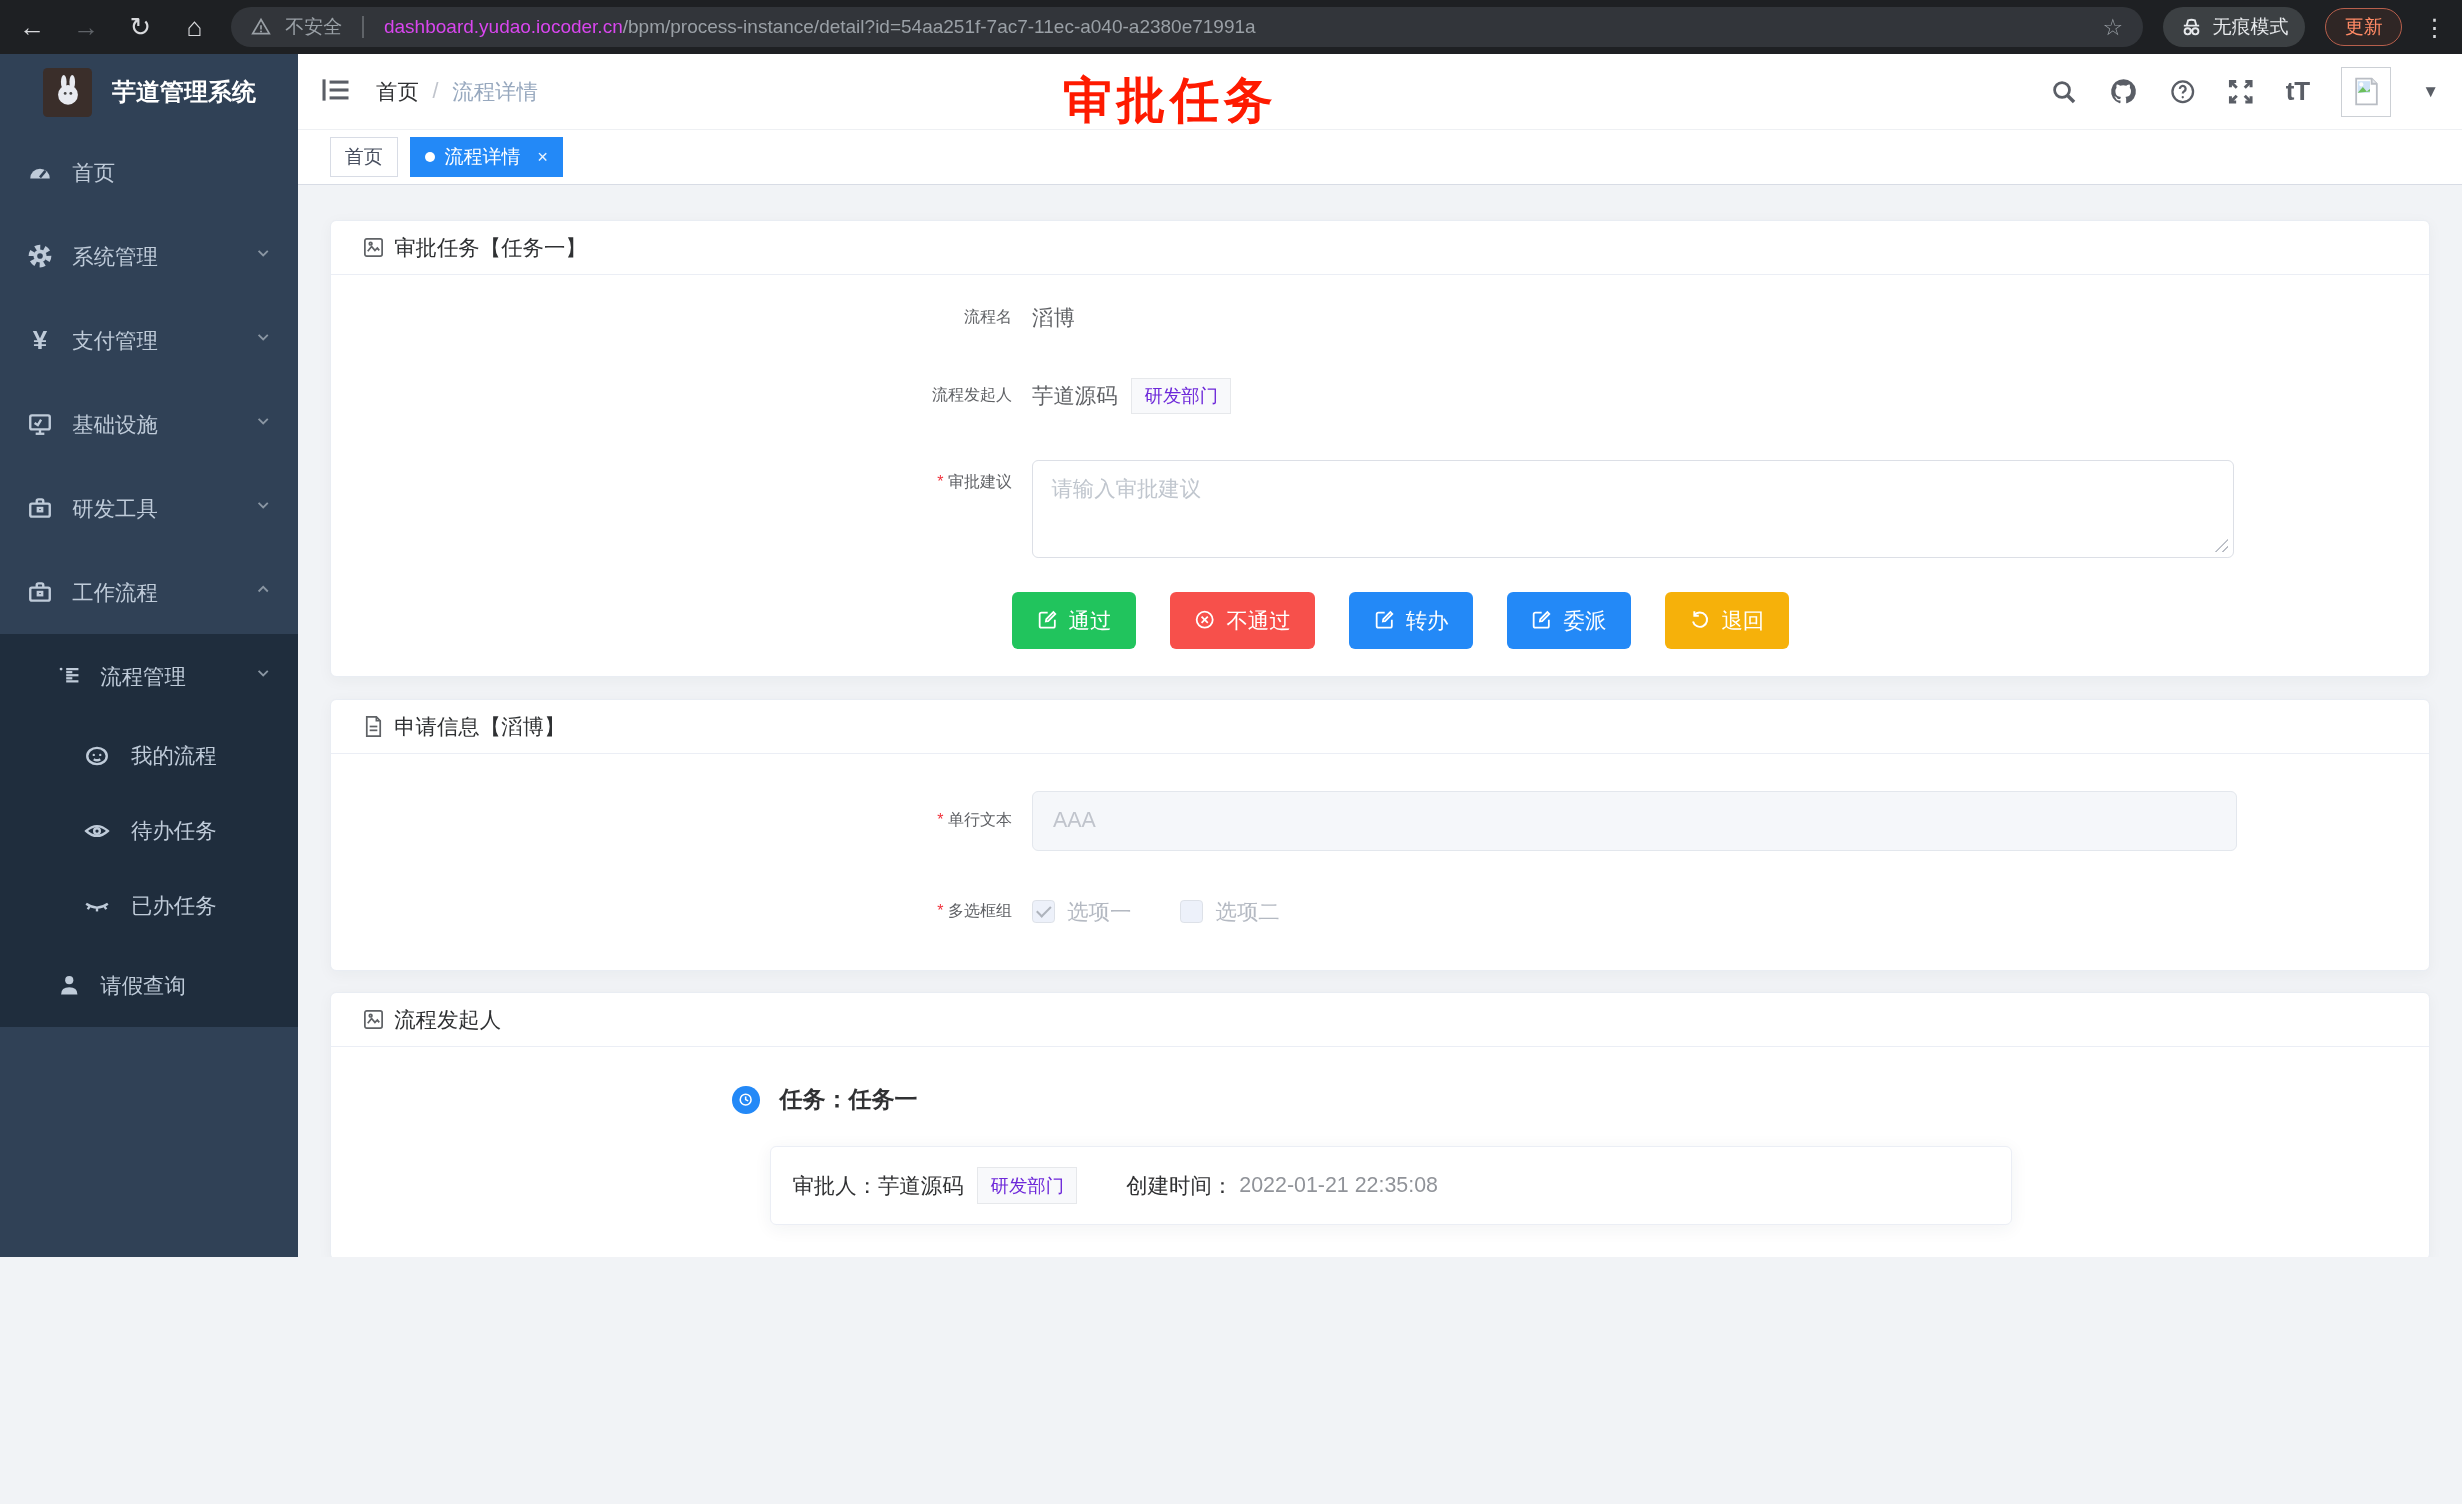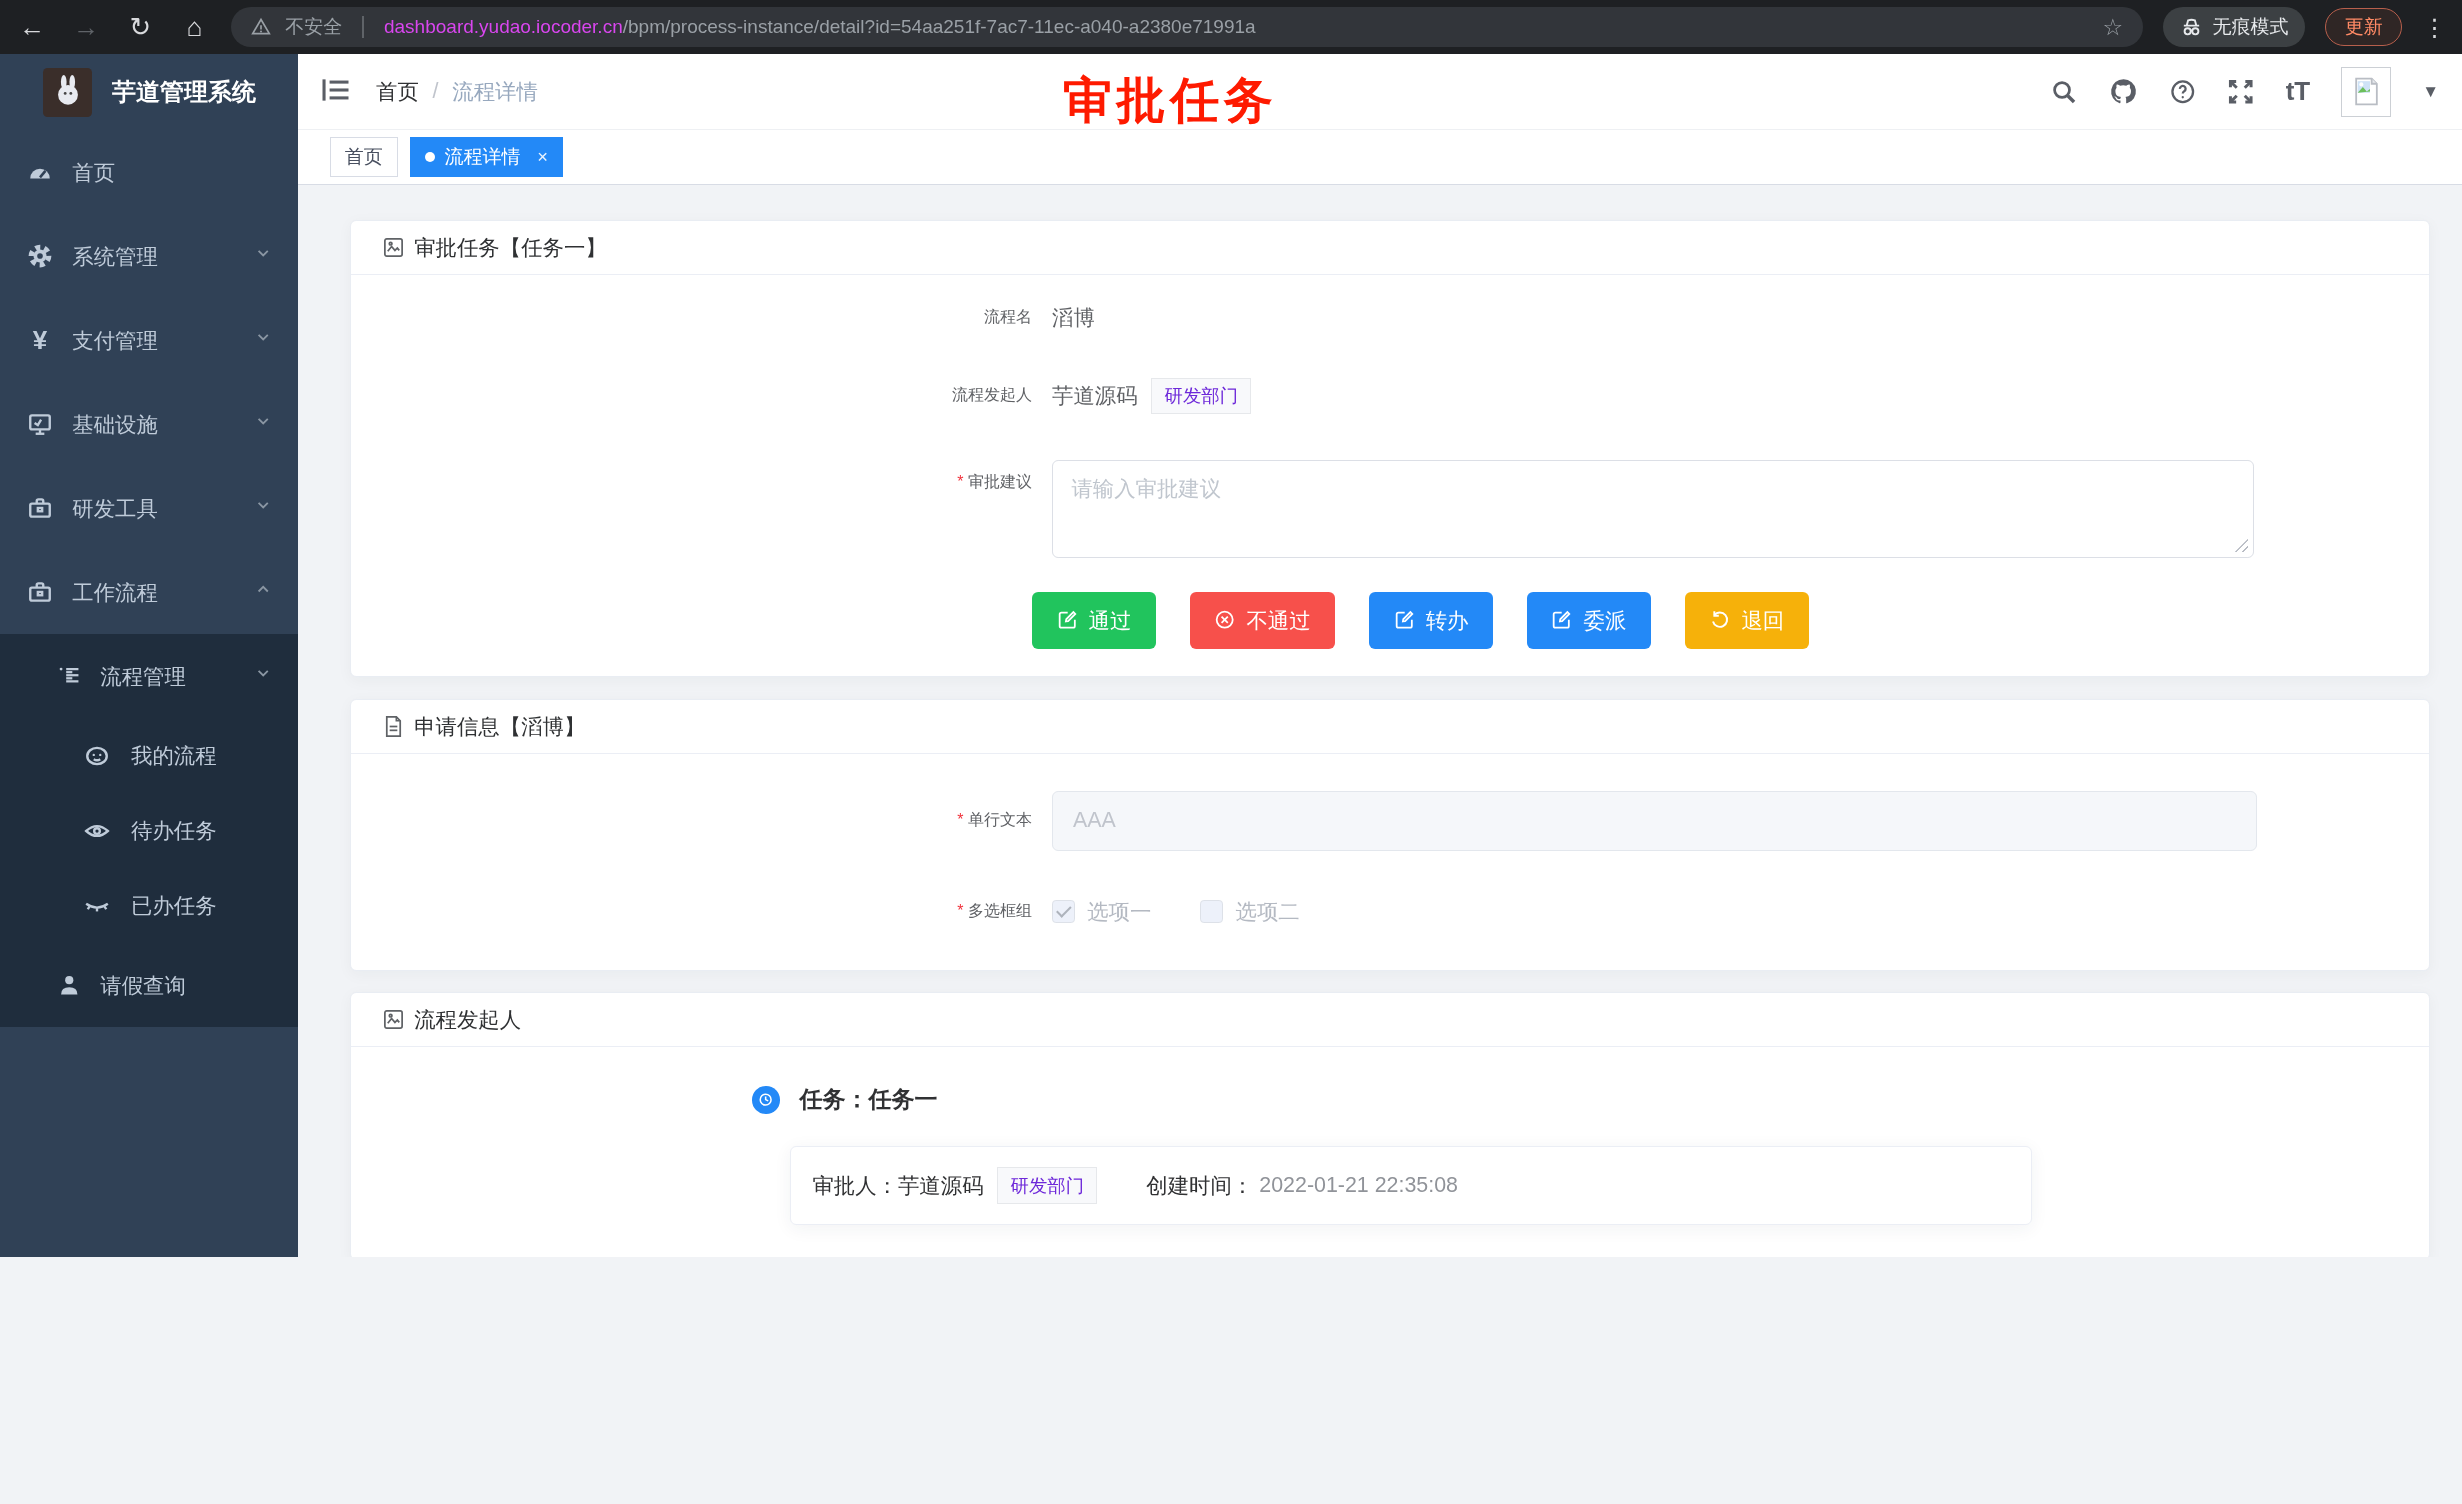--- a/index.html
+++ b/index.html
@@ -59,21 +59,21 @@
     letter-spacing:4.6px; z-index:50; }
 
   .tagsbar { height:55px; background:#fff; border-bottom:1.5px solid #d8dce5; display:flex; align-items:center; padding:0 32px; gap:12.2px; }
   .tag-tab { height:40px; display:flex; align-items:center; padding:0 13.8px; font-size:19px; border:1.5px solid #d8dce5;
     background:#fff; color:#495060; cursor:pointer; }
   .tag-tab.active { border-color:#2389f7; color:#fff; gap:9.2px; }
   .tab-dot { width:10.7px; height:10.7px; border-radius:50%; background:#fff; }
   .tab-close { font-size:18.4px; margin-left:7.6px; opacity:.9; }
 
   
-  .content { flex:1; overflow:hidden; padding:35px 32px 0 32px;margin-left:20px; }
+  .content { flex:1; overflow:hidden; padding:35px 32px 0 32px; }
   .card { background:#fff; border:1.5px solid #e9edf3; border-radius:6.1px; margin-bottom:21.4px;
     box-shadow:0 3.1px 15.3px rgba(31,45,61,.04); }
   .card-header { padding:0 31px; height:54px; display:flex; align-items:center; gap:9.2px;
     border-bottom:1.5px solid #ebeef5; font-size:21.4px; color:#2f3133; }
   .card-header svg { flex:none; }
   .card-body { padding:27.5px 31px 23px 31px; }
 
   .form-row { display:flex; align-items:center; margin-bottom:46px; }
   .form-label { width:650px; text-align:right; font-size:16px; color:#606266; flex:none; }
   .form-label .req { color:#f0323c; margin-right:4.6px; }

